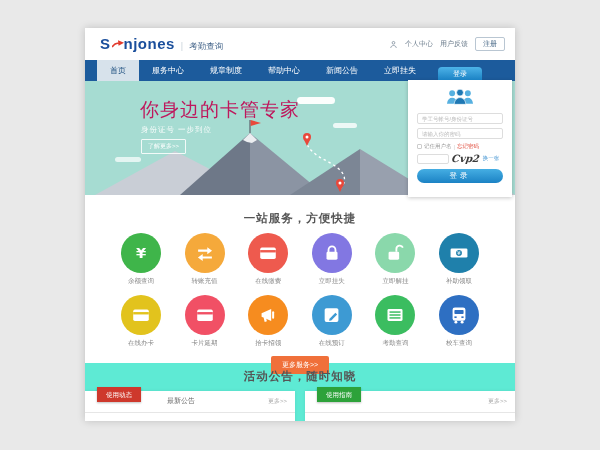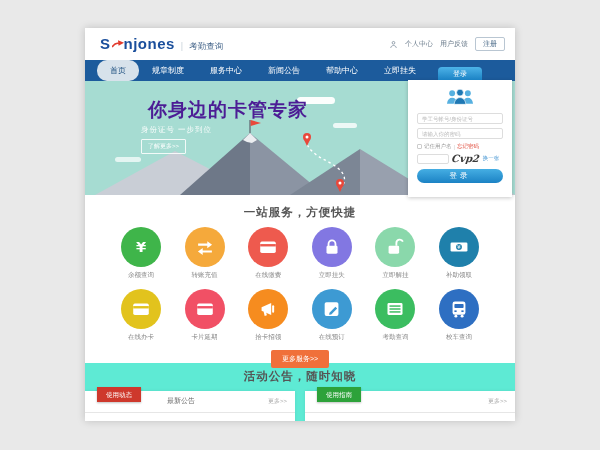--- a/index.html
+++ b/index.html
@@ -19,24 +19,24 @@
   .logo-main { font-size:15px; font-weight:bold; color:#1b4f9c; letter-spacing:.5px; }
   .logo-arrow { display:inline-block; margin:0 0 0 1px; }
   .logo-sep { color:#c9d2da; font-size:9px; margin:0 6px; }
   .logo-suffix { font-size:8.5px; color:#44658a; }
   .header-right { margin-left:auto; display:flex; align-items:center; gap:7px; }
   .header-link { font-size:7px; color:#6b7c8c; text-decoration:none; cursor:pointer; }
   .register-btn { font-size:7px; color:#4a6a88; border:1px solid #b9c6d2; border-radius:2px; padding:1px 7px; background:#fff; cursor:pointer; }
   
   .nav { height:21px; background:#1c5b9c; display:flex; padding-left:12px; }
   .nav-item { font-size:8px; color:#fff; line-height:21px; padding:0 13px; text-decoration:none; cursor:pointer; }
-  .nav-item.active { background:#d7e2eb; color:#1d4f7f;border-radius:10px; }
+  .nav-item.active { background:#d7e2eb; color:#1d4f7f; }
   
   .hero { position:relative; height:114px; background:#a6dcd2; overflow:hidden; }
-  .hero-title { position:absolute; left:63px; top:16px; font-size:19px; font-weight:bold; color:#4c1d95; letter-spacing:1px; }
+  .hero-title { position:absolute; left:55px; top:16px; font-size:19px; font-weight:normal; color:#be185d; letter-spacing:1px; }
   .hero-subtitle { position:absolute; left:56px; top:44px; font-size:7.5px; color:#fff; opacity:.92; letter-spacing:1px; }
   .hero-button { position:absolute; left:56px; top:58px; font-size:6px; color:#fff; border:1px solid rgba(255,255,255,.85); padding:2px 6px; background:transparent; border-radius:1px; cursor:pointer; }
   .cloud { position:absolute; background:#fff; border-radius:8px; opacity:.95; }
   .cloud.c1 { left:212px; top:16px; width:38px; height:7px; }
   .cloud.c2 { left:248px; top:42px; width:24px; height:5px; opacity:.8; }
   .cloud.c3 { left:30px; top:76px; width:26px; height:5px; opacity:.7; }
   .mountains { position:absolute; left:0; bottom:0; }
   
   .login-panel { position:absolute; left:323px; top:52px; width:104px; height:117px; background:#fff; box-shadow:0 1px 4px rgba(0,0,0,.22); z-index:6; padding:6px 9px 0; }
   .login-tab { position:absolute; left:50%; top:-13px; transform:translateX(-50%); width:44px; height:13px; border-radius:4px 4px 0 0; background:linear-gradient(#4db3e8,#1b82c4); color:#fff; font-size:7px; text-align:center; line-height:13px; cursor:pointer; }
@@ -46,21 +46,21 @@
   .login-row { display:flex; align-items:center; gap:2px; font-size:5.5px; color:#999; margin:1px 0 3px; }
   .login-checkbox { width:5px; height:5px; border:1px solid #ccc; border-radius:1px; background:#fff; cursor:pointer; }
   .forgot-link { color:#e04a3a; cursor:pointer; text-decoration:none; }
   .login-divider { color:#ccc; }
   .captcha-row { display:flex; align-items:center; gap:3px; margin-bottom:5px; }
   .captcha-input { width:32px; height:10px; border:1px solid #ddd; border-radius:2px; }
   .captcha-text { font-family:"DejaVu Serif",serif; font-style:italic; font-weight:bold; font-size:10px; color:#3a3a3a; transform:skewX(-8deg); cursor:pointer; }
   .captcha-refresh { font-size:5.5px; color:#3a8fd0; cursor:pointer; text-decoration:none; }
   .login-submit { display:block; width:86px; height:14px; margin:0 auto; border:none; border-radius:7px; background:linear-gradient(#45aee3,#1b82c4); color:#fff; font-size:7.5px; letter-spacing:3px; cursor:pointer; }
   
-  .services { height:168px; background:#fff; text-align:center; padding-top:10px; }
+  .services { height:168px; background:#fff; text-align:center; padding-top:16px; }
   .section-title { font-size:11.5px; font-weight:bold; color:#555; letter-spacing:1px; height:14px; line-height:14px; }
   .service-row { display:flex; justify-content:space-between; padding:0 28px; margin-top:8px; }
   .service-row + .service-row { margin-top:9px; }
   .service-item { width:56px; cursor:pointer; }
   .service-icon { width:40px; height:40px; border-radius:50%; margin:0 auto; display:flex; align-items:center; justify-content:center; }
   .service-icon svg { width:22px; height:22px; display:block; }
   .service-label { margin-top:4px; font-size:6.5px; color:#888; }
   .more-services-btn { display:inline-block; margin-top:8px; background:#f0703a; color:#fff; font-size:7px; border:none; border-radius:2px; padding:4px 11px; cursor:pointer; }
   
   .activity { height:58px; background:#5eead4; text-align:center; padding-top:6px; }
@@ -93,24 +93,24 @@
             <path d="M4.5 21c.9-4 3.7-6.3 7.5-6.3s6.6 2.3 7.5 6.3"></path>
           </svg></span>
       <a class="header-link">个人中心</a>
       <a class="header-link">用户反馈</a>
       <button class="register-btn">注册</button>
     </div>
   </div>
 
   <div class="nav">
     <a class="nav-item active">首页</a>
+    <a class="nav-item">服务中心</a>
     <a class="nav-item">规章制度</a>
-    <a class="nav-item">服务中心</a>
+    <a class="nav-item">帮助中心</a>
     <a class="nav-item">新闻公告</a>
-    <a class="nav-item">帮助中心</a>
     <a class="nav-item">立即挂失</a>
   </div>
 
   <div class="hero">
     <div class="cloud c1"></div>
     <div class="cloud c2"></div>
     <div class="cloud c3"></div>
     <svg class="mountains" width="430" height="78" viewBox="0 0 430 78">
       <polygon points="10,78 90,34 175,78" fill="#c9ced6"></polygon>
       <polygon points="318,78 378,46 430,78" fill="#c9ced6"></polygon>

